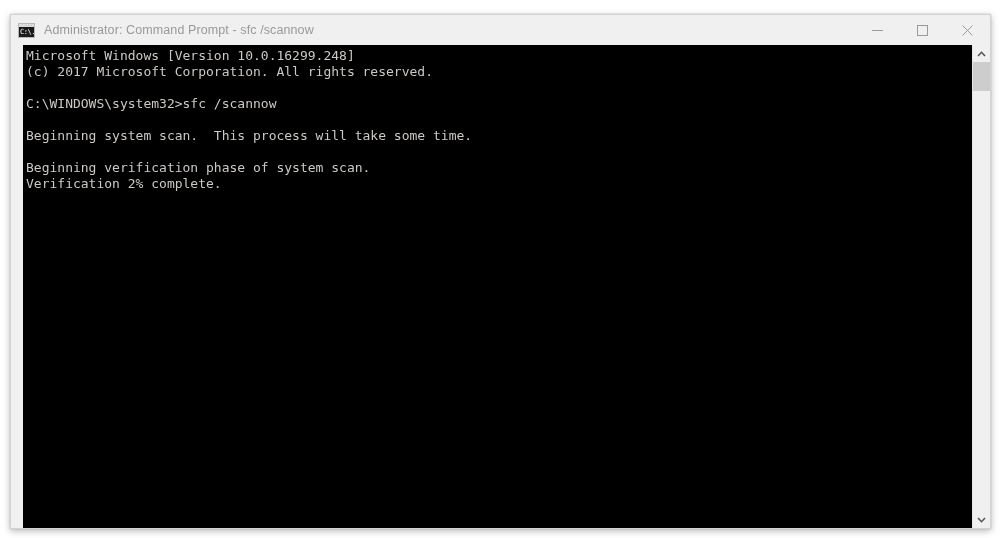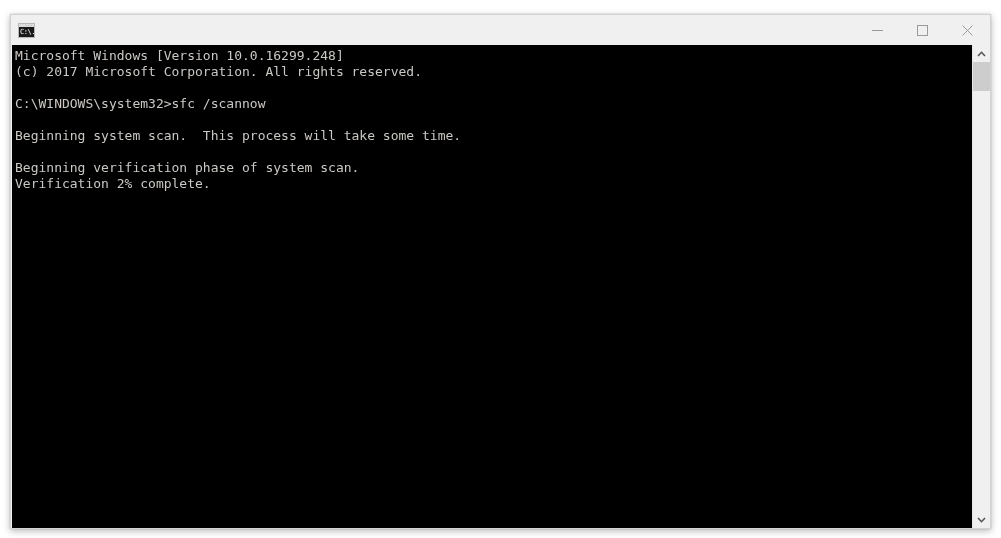--- a/index.html
+++ b/index.html
@@ -64,21 +64,21 @@
     display: flex; align-items: center; justify-content: center;
     color: #9a9a9a;
     background: transparent;
     border: none;
   }
   .winbtn svg { display: block; }
 
   
   #terminal {
     position: absolute;
-    left: 1px; top: 30px;
+    left: 12px; top: 30px;
     width: 961px; height: 483px;
     background: #000000;
     overflow: hidden;
   }
   #console-text {
     margin: 0;
     padding: 3px 0 0 3px;
     color: #ccc8c4;
     font-family: "DejaVu Sans Mono", monospace;
     font-size: 13px;
@@ -119,20 +119,21 @@
 <div id="stage">
 
   <div id="window">
 
     <div id="titlebar">
       <div id="title-icon">
         <div class="bar"></div>
         <div class="dots">···</div>
         <div class="prompt">C:\.</div>
       </div>
+      <div id="title-text">Administrator: Command Prompt - sfc  /scannow</div>
 
       <div id="window-controls">
         <div class="winbtn">
           <svg width="11" height="11" viewBox="0 0 11 11" aria-hidden="true">
             <line x1="0" y1="5.5" x2="11" y2="5.5" stroke="#9a9a9a" stroke-width="1"></line>
           </svg>
         </div>
         <div class="winbtn">
           <svg width="11" height="11" viewBox="0 0 11 11" aria-hidden="true">
             <rect x="0.5" y="0.5" width="10" height="10" fill="none" stroke="#9a9a9a" stroke-width="1"></rect>

